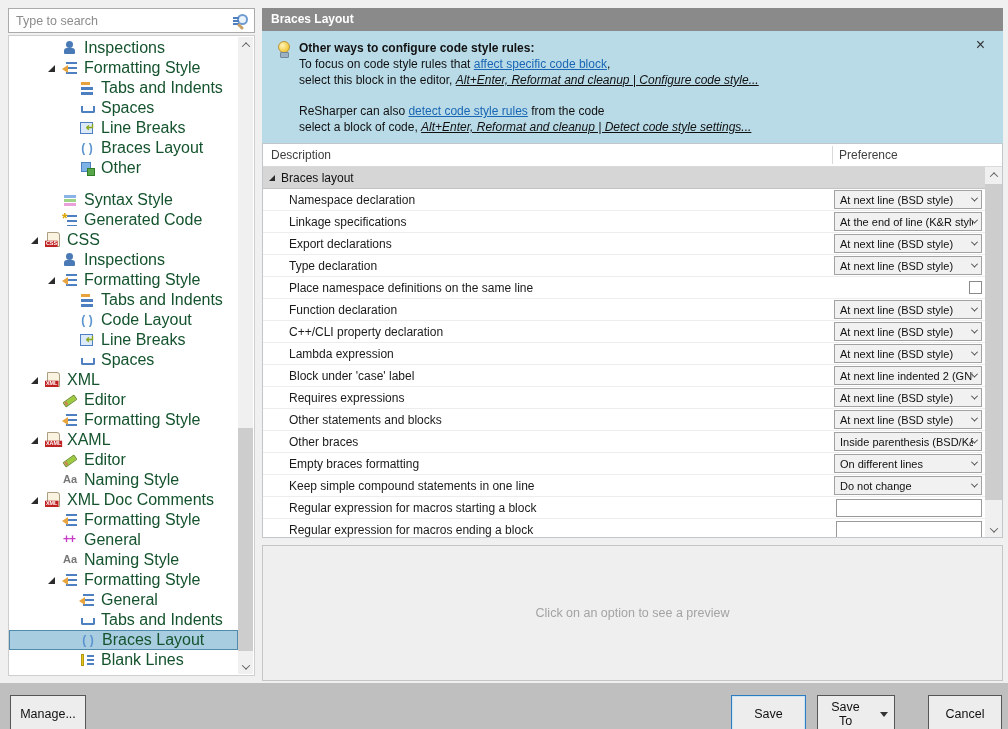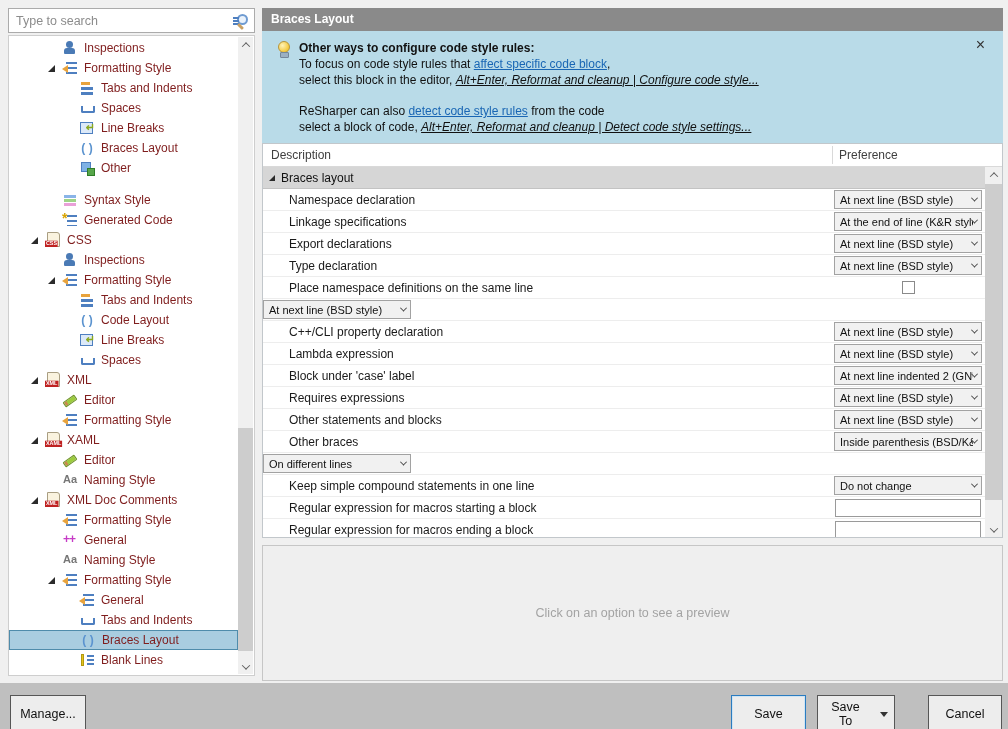--- a/index.html
+++ b/index.html
@@ -18,21 +18,21 @@
               box-shadow:0 3px 0 #4e7fc0,0 6px 0 #4e7fc0;}
   .search-icon::before{content:"";position:absolute;right:1px;top:1px;width:7px;height:7px;border-radius:50%;
               border:2px solid #6f9bd1;background:#eaf2fb;}
   .search-icon::after{content:"";position:absolute;left:4px;bottom:1px;width:7px;height:3px;background:#c9a063;
               transform:rotate(45deg);border-radius:1px;}
 
   
   .tree-panel{position:absolute;left:8px;top:35px;width:247px;height:641px;background:#fff;
               border:1px solid #cecece;box-sizing:border-box;overflow:hidden;}
   .tree-rows{position:absolute;left:0;top:2px;right:16px;}
-  .tree-row{height:20px;display:flex;align-items:center;font-size:12px;color:#7f1d1d;
+  .tree-row{height:20px;display:flex;align-items:center;font-size:16px;color:#14532d;
             box-sizing:border-box;white-space:nowrap;text-align:center;}
   .tree-row.selected{background:#a9cde0;border:1px solid #4f8cab;}
   .expander{width:14px;flex:0 0 14px;display:flex;align-items:center;}
   .tri{width:0;height:0;border-bottom:7px solid #2b2b2b;border-left:7px solid transparent;}
   .tlabel{margin-left:1px;}
 
   .ticon{width:16px;height:16px;margin-right:5px;position:relative;display:inline-block;flex:0 0 16px;}
   .icon-inspections::before{content:"";position:absolute;left:4px;top:1px;width:7px;height:7px;border-radius:50%;background:#4a7ab5;}
   .icon-inspections::after{content:"";position:absolute;left:2px;top:8px;width:11px;height:6px;border-radius:3px 3px 1px 1px;background:#4a7ab5;}
   .icon-formatting::before{content:"";position:absolute;left:4px;top:2px;width:11px;height:12px;background:repeating-linear-gradient(#4e7fc0 0 2px,transparent 2px 5px);}
@@ -92,21 +92,21 @@
   .t-header .col-desc{position:absolute;left:8px;top:4px;}
   .t-header .col-pref{position:absolute;left:576px;top:4px;}
   .t-header .col-sep{position:absolute;left:569px;top:2px;bottom:2px;width:1px;background:#d9d9d9;}
   .t-group{height:22px;background:#d6d6d6;border-bottom:1px solid #c3c3c3;display:flex;align-items:center;
            font-size:12px;color:#111;box-sizing:border-box;width:722px;}
   .t-group .tri{margin-left:6px;border-bottom-width:6px;border-left-width:6px;}
   .t-group .group-label{margin-left:6px;}
   .t-rows{width:722px;}
   .trow{height:22px;display:flex;align-items:center;border-bottom:1px solid #ededed;box-sizing:border-box;}
   .trow-label{flex:1;padding-left:26px;font-size:12px;color:#1a1a1a;white-space:nowrap;overflow:hidden;}
-  .ctl{width:148px;flex:0 0 148px;margin-right:3px;display:flex;justify-content:center;}
+  .ctl{width:148px;flex:0 0 148px;margin-right:3px;display:flex;justify-content:flex-end;}
   .combo{position:relative;width:148px;height:19px;background:#f1f1f1;border:1px solid #a2a2a2;box-sizing:border-box;
          display:flex;align-items:center;cursor:default;}
   .combo-text{padding-left:5px;font-size:11px;color:#111;white-space:nowrap;overflow:hidden;width:133px;}
   .combo .chev{position:absolute;right:4px;top:6px;width:4px;height:4px;border-color:#444;}
   .checkbox{width:13px;height:13px;background:#fff;border:1px solid #8a8a8a;box-sizing:border-box;}
   .text-input{width:146px;height:18px;border:1px solid #9a9a9a;box-sizing:border-box;background:#fff;
          font:11px "Liberation Sans",sans-serif;padding:0 3px;outline:none;}
   .options-table .v-scrollbar{top:23px;bottom:0;right:0;width:17px;}
   .options-table .sb-btn{width:17px;}
   .options-table .sb-thumb{top:17px;height:316px;width:17px;}
@@ -383,20 +383,21 @@
             </span>
           </span>
         </div>
         <div class="trow">
           <span class="trow-label">Place namespace definitions on the same line</span>
           <span class="ctl">
             <span class="checkbox"></span>
           </span>
         </div>
         <div class="trow">
+          <span class="trow-label">Function declaration</span>
           <span class="ctl">
             <span class="combo">
               <span class="combo-text">At next line (BSD style)</span>
               <span class="chev down"></span>
             </span>
           </span>
         </div>
         <div class="trow">
           <span class="trow-label">C++/CLI property declaration</span>
           <span class="ctl">
@@ -445,20 +446,21 @@
         <div class="trow">
           <span class="trow-label">Other braces</span>
           <span class="ctl">
             <span class="combo">
               <span class="combo-text">Inside parenthesis (BSD/K&amp;R style)</span>
               <span class="chev down"></span>
             </span>
           </span>
         </div>
         <div class="trow">
+          <span class="trow-label">Empty braces formatting</span>
           <span class="ctl">
             <span class="combo">
               <span class="combo-text">On different lines</span>
               <span class="chev down"></span>
             </span>
           </span>
         </div>
         <div class="trow">
           <span class="trow-label">Keep simple compound statements in one line</span>
           <span class="ctl">

